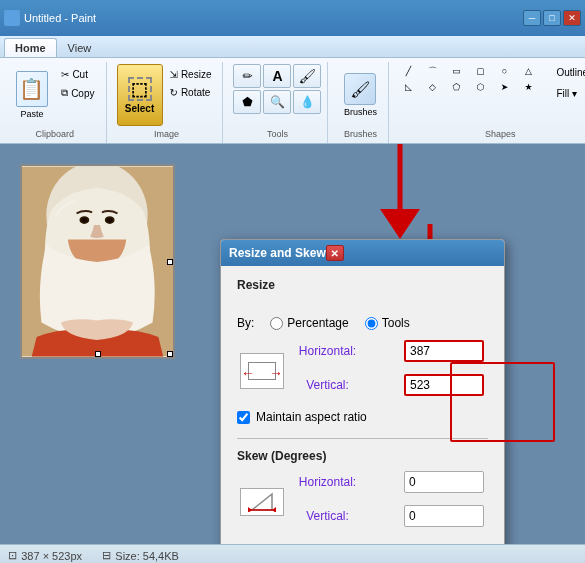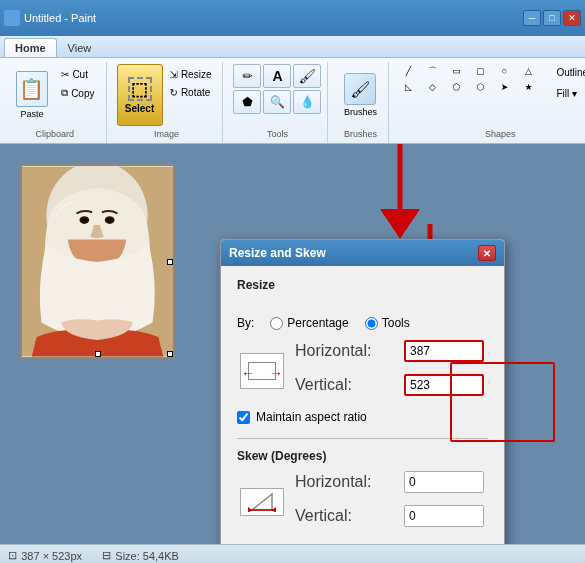--- a/index.html
+++ b/index.html
@@ -226,21 +226,21 @@
     }
     .dialog-title {
       background: linear-gradient(to bottom, #4a90c8, #3575b0);
       color: white;
       font-size: 12px;
       font-weight: bold;
       padding: 5px 8px;
       border-radius: 3px 3px 0 0;
       display: flex;
       align-items: center;
-      justify-content: space-between;
+      justify-content: flex-start;
     }
     .dialog-close-btn {
       width: 18px;
       height: 16px;
       background: linear-gradient(to bottom, #e05050, #c03030);
       border: 1px solid #a02020;
       border-radius: 2px;
       display: flex;
       align-items: center;
       justify-content: center;
@@ -273,23 +273,23 @@
       cursor: pointer;
     }
     .field-row {
       display: flex;
       align-items: center;
       gap: 8px;
       margin-bottom: 6px;
     }
     .field-label {
       width: 65px;
-      font-size: 16px;
-      text-align: left;
-      color: #404040;
+      font-size: 12px;
+      text-align: center;
+      color: #6d28d9;
     }
     .field-input {
       width: 80px;
       height: 22px;
       border: 1px solid #aaa;
       border-radius: 2px;
       padding: 0 4px;
       font-size: 12px;
       background: white;
       margin-left: 36px;

